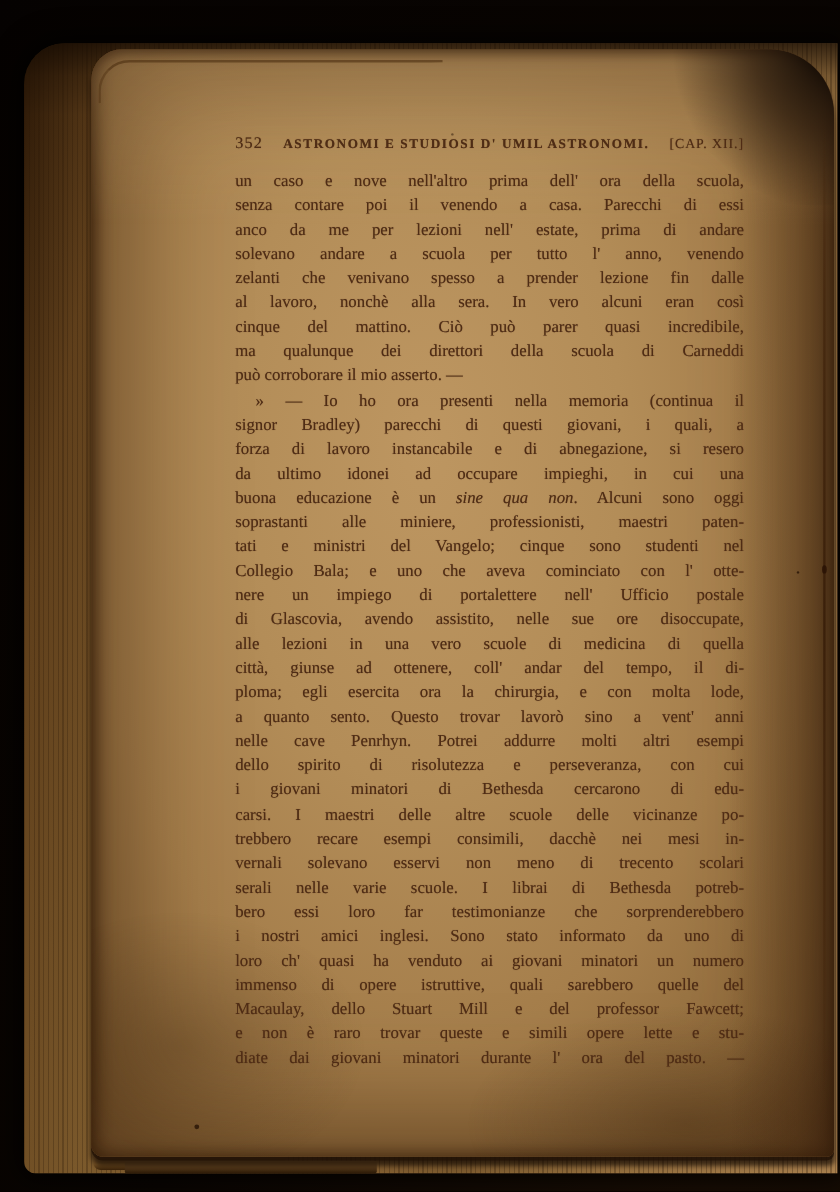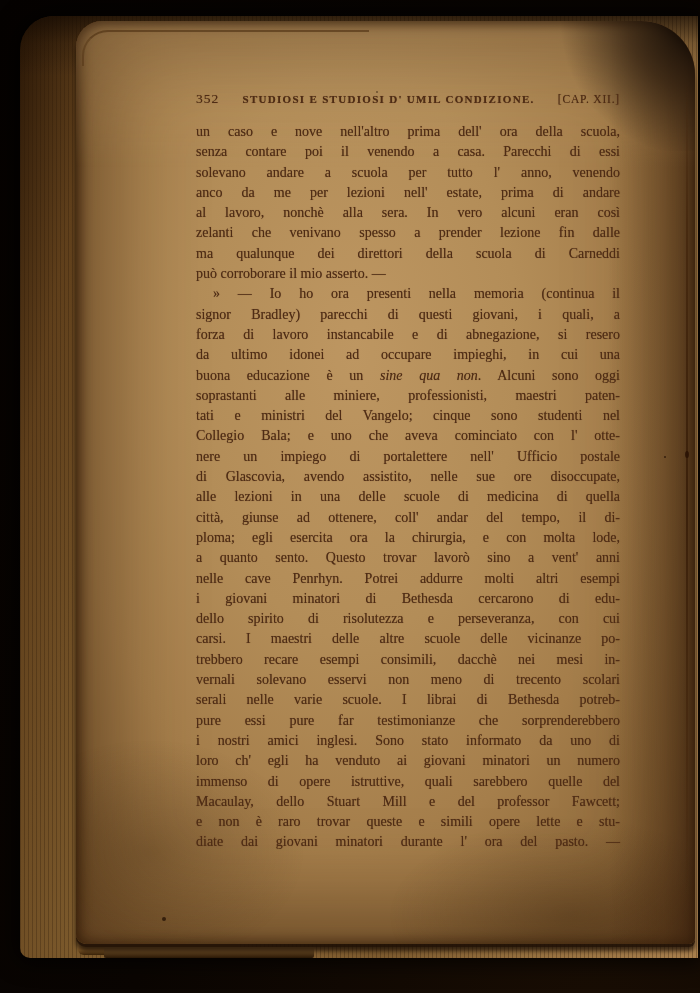--- a/index.html
+++ b/index.html
@@ -11,21 +11,21 @@
   }
   :root {
     --paper: #b08a56;
     --ink: #4f2c15;
   }
   .scene { position: relative; width: 700px; height: 993px; background:
       radial-gradient(ellipse at 85% 110%, #1a0e04 0%, #0a0502 55%, #050201 100%); }
 
   
   .book {
-    position: absolute; left: 20px; top: 16px; width: 678px; height: 942px;
+    position: absolute; left: 20px; top: 36px; width: 678px; height: 942px;
     border-top-left-radius: 34px; border-bottom-left-radius: 10px;
     background:
       repeating-linear-gradient(90deg, rgba(40,22,6,.28) 0 1px, rgba(0,0,0,0) 1px 4px),
       linear-gradient(100deg, #2a1706 0%, #5f3f1b 10%, #7c5a2c 26%, #8a6334 45%, #7c5a2e 62%, #96703f 80%, #a87f4d 100%);
     box-shadow: 0 0 22px 4px rgba(0,0,0,.8);
   }
   .book .top-blotch {
     position:absolute; left:0; top:0; width:100%; height:60px;
     border-top-left-radius:34px;
     background: linear-gradient(to bottom, rgba(20,10,2,.75), rgba(20,10,2,.25) 45%, rgba(0,0,0,0));
@@ -127,57 +127,58 @@
       <div class="corner-shade-tr"></div>
       <div class="top-inner-edge"></div>
       <div class="right-crease"></div>
       <div class="crease-blob"></div>
       <div class="speck s1"></div>
       <div class="speck s2"></div>
       <div class="speck s3"></div>
 
       <div class="running-head">
         <span class="pg-num">352</span>
-        <span class="run-title">STUDIOSI E STUDIOSI D' UMIL CONDIZIONE.</span>
+        <span class="run-title">ASTRONOMI E STUDIOSI D' UMIL ASTRONOMI.</span>
         <span class="chap">[CAP. XII.]</span>
       </div>
 
       <div class="body-text">
           <div class="line"><span>un caso e nove nell'altro prima dell' ora della scuola,</span></div>
           <div class="line"><span>senza contare poi il venendo a casa. Parecchi di essi</span></div>
+          <div class="line"><span>anco da me per lezioni nell' estate, prima di andare</span></div>
           <div class="line"><span>solevano andare a scuola per tutto l' anno, venendo</span></div>
-          <div class="line"><span>anco da me per lezioni nell' estate, prima di andare</span></div>
+          <div class="line"><span>zelanti che venivano spesso a prender lezione fin dalle</span></div>
           <div class="line"><span>al lavoro, nonchè alla sera. In vero alcuni eran così</span></div>
-          <div class="line"><span>zelanti che venivano spesso a prender lezione fin dalle</span></div>
+          <div class="line"><span>cinque del mattino. Ciò può parer quasi incredibile,</span></div>
           <div class="line"><span>ma qualunque dei direttori della scuola di Carneddi</span></div>
           <div class="line short"><span>può corroborare il mio asserto. —</span></div>
           <div class="line indent"><span>» — Io ho ora presenti nella memoria (continua il</span></div>
           <div class="line"><span>signor Bradley) parecchi di questi giovani, i quali, a</span></div>
           <div class="line"><span>forza di lavoro instancabile e di abnegazione, si resero</span></div>
           <div class="line"><span>da ultimo idonei ad occupare impieghi, in cui una</span></div>
           <div class="line"><span>buona educazione è un </span><i>sine qua non</i><span>. Alcuni sono oggi</span></div>
           <div class="line"><span>soprastanti alle miniere, professionisti, maestri paten-</span></div>
           <div class="line"><span>tati e ministri del Vangelo; cinque sono studenti nel</span></div>
           <div class="line"><span>Collegio Bala; e uno che aveva cominciato con l' otte-</span></div>
           <div class="line"><span>nere un impiego di portalettere nell' Ufficio postale</span></div>
           <div class="line"><span>di Glascovia, avendo assistito, nelle sue ore disoccupate,</span></div>
-          <div class="line"><span>alle lezioni in una delle scuole di medicina di quella</span></div>
+          <div class="line"><span>alle lezioni in una vero scuole di medicina di quella</span></div>
           <div class="line"><span>città, giunse ad ottenere, coll' andar del tempo, il di-</span></div>
           <div class="line"><span>ploma; egli esercita ora la chirurgia, e con molta lode,</span></div>
           <div class="line"><span>a quanto sento. Questo trovar lavorò sino a vent' anni</span></div>
           <div class="line"><span>nelle cave Penrhyn. Potrei addurre molti altri esempi</span></div>
+          <div class="line"><span>dello spirito di risolutezza e perseveranza, con cui</span></div>
           <div class="line"><span>i giovani minatori di Bethesda cercarono di edu-</span></div>
-          <div class="line"><span>dello spirito di risolutezza e perseveranza, con cui</span></div>
           <div class="line"><span>carsi. I maestri delle altre scuole delle vicinanze po-</span></div>
           <div class="line"><span>trebbero recare esempi consimili, dacchè nei mesi in-</span></div>
           <div class="line"><span>vernali solevano esservi non meno di trecento scolari</span></div>
           <div class="line"><span>serali nelle varie scuole. I librai di Bethesda potreb-</span></div>
-          <div class="line"><span>pure essi pure far testimonianze che sorprenderebbero</span></div>
+          <div class="line"><span>bero essi loro far testimonianze che sorprenderebbero</span></div>
           <div class="line"><span>i nostri amici inglesi. Sono stato informato da uno di</span></div>
-          <div class="line"><span>loro ch' egli ha venduto ai giovani minatori un numero</span></div>
+          <div class="line"><span>loro ch' quasi ha venduto ai giovani minatori un numero</span></div>
           <div class="line"><span>immenso di opere istruttive, quali sarebbero quelle del</span></div>
           <div class="line"><span>Macaulay, dello Stuart Mill e del professor Fawcett;</span></div>
           <div class="line"><span>e non è raro trovar queste e simili opere lette e stu-</span></div>
           <div class="line"><span>diate dai giovani minatori durante l' ora del pasto. —</span></div>
         </div>
     </div>
   </div>
 </div>
 
 </body></html>

